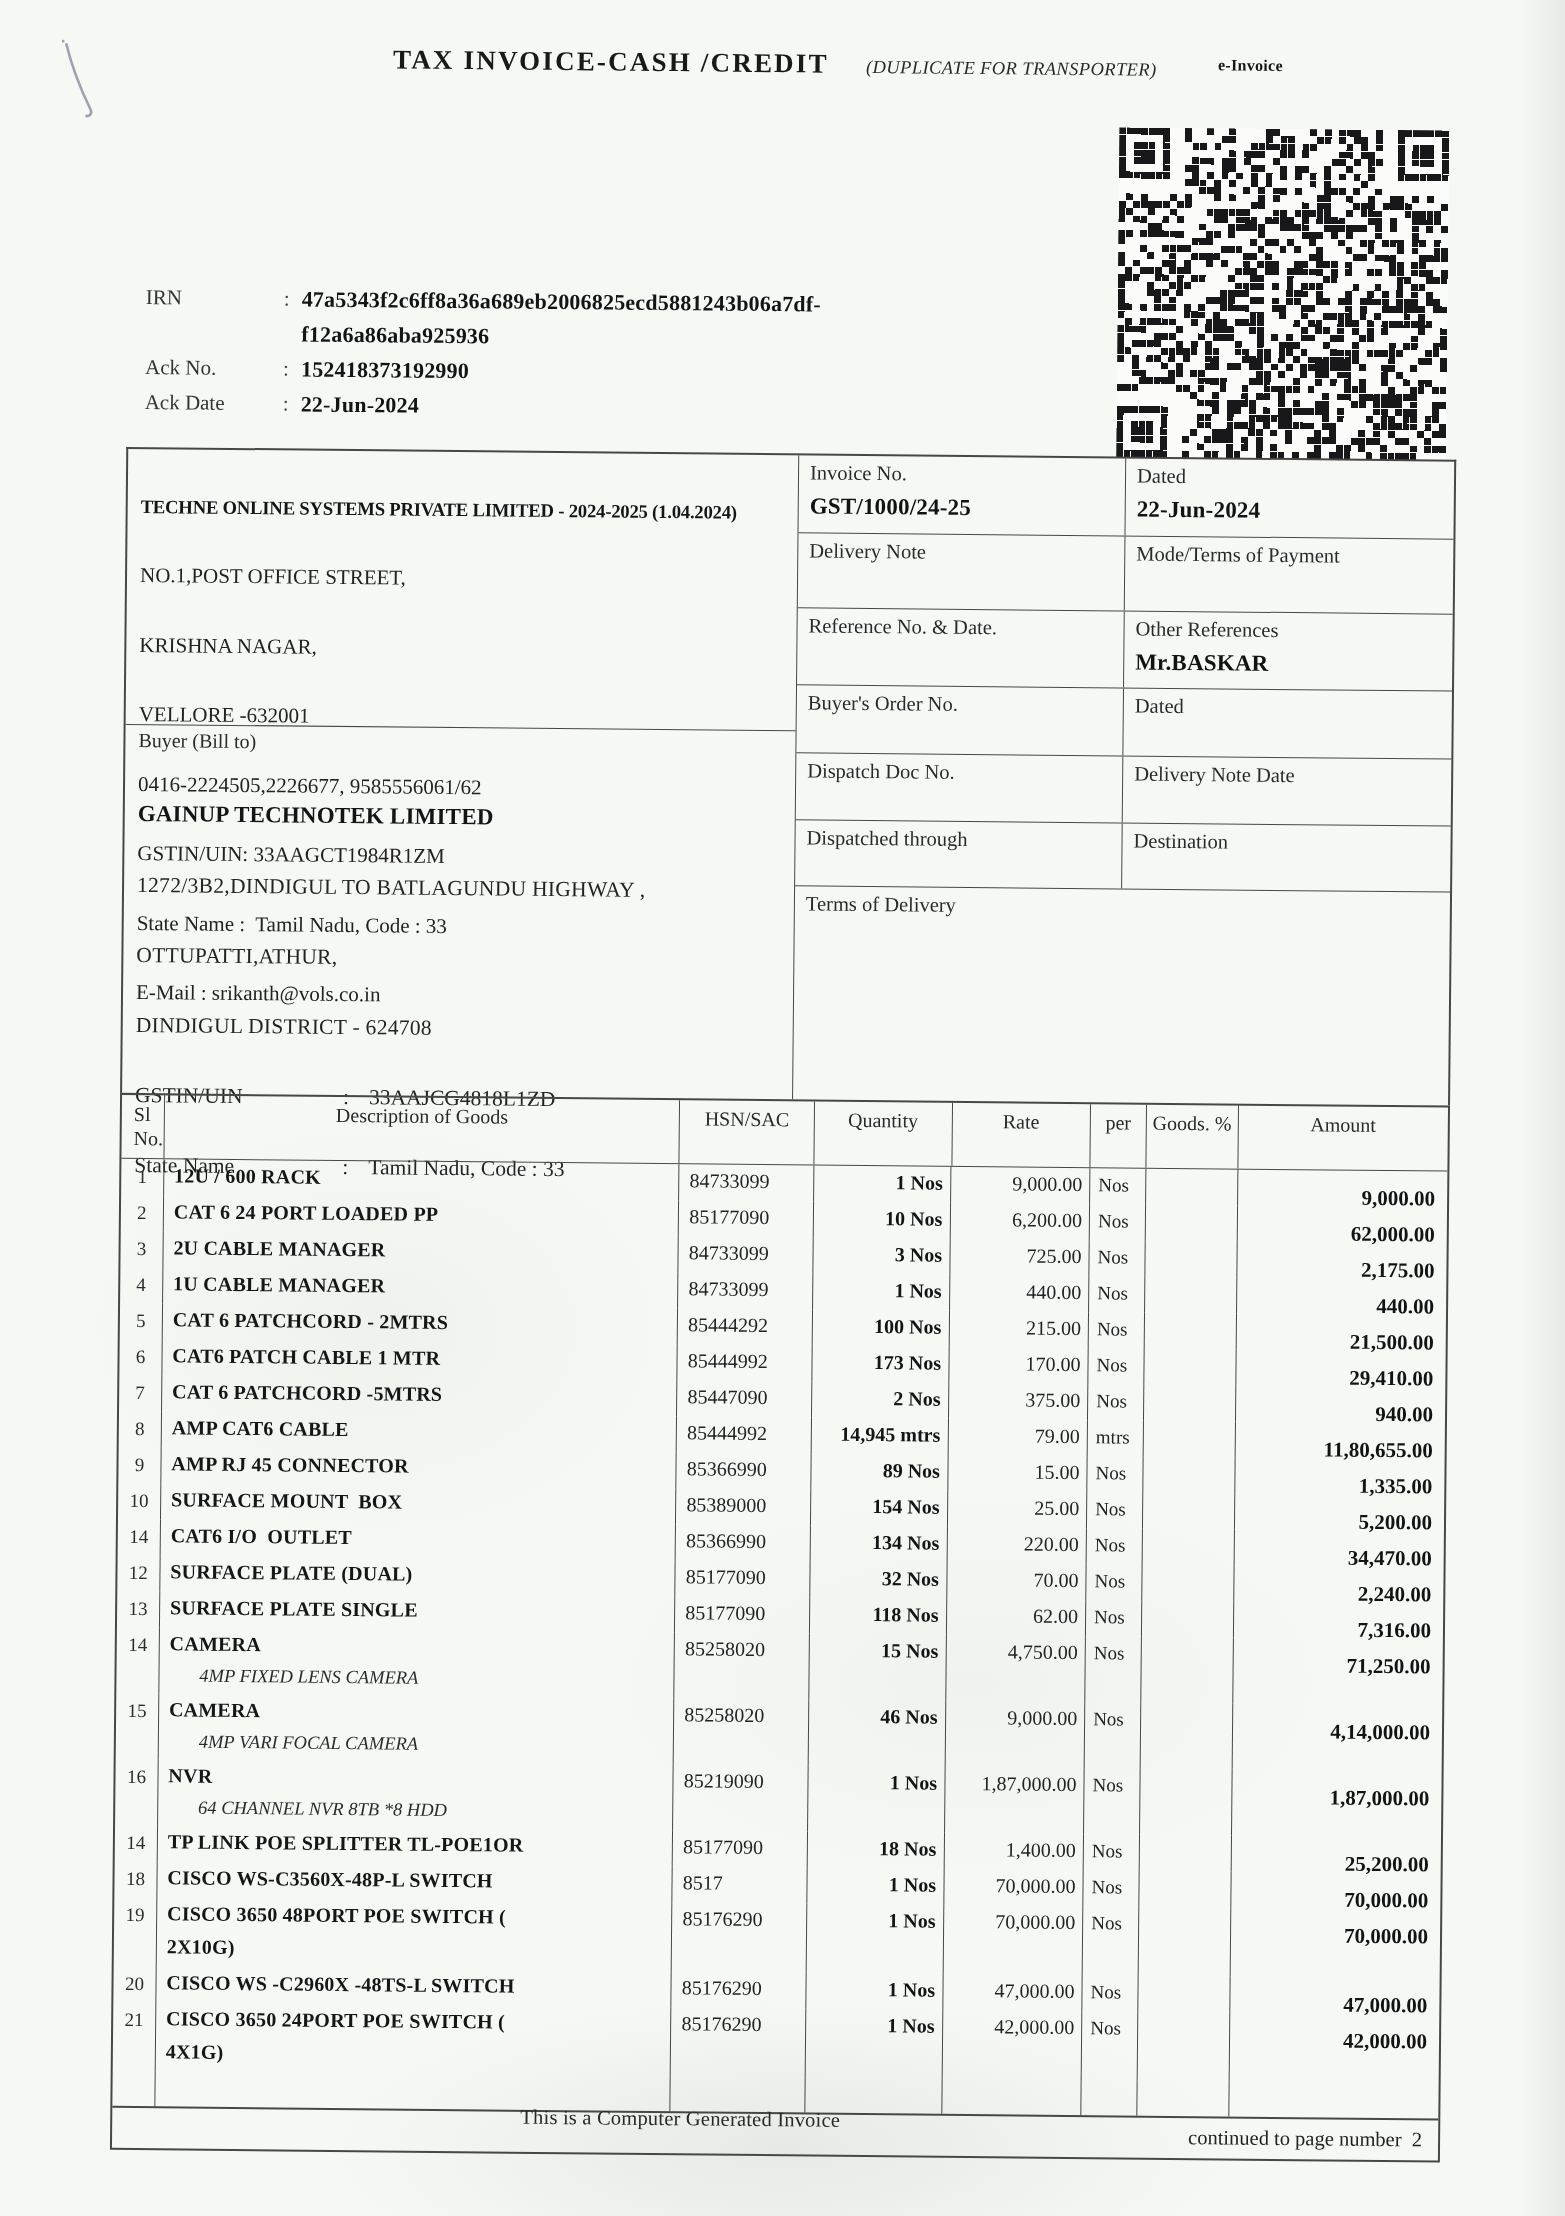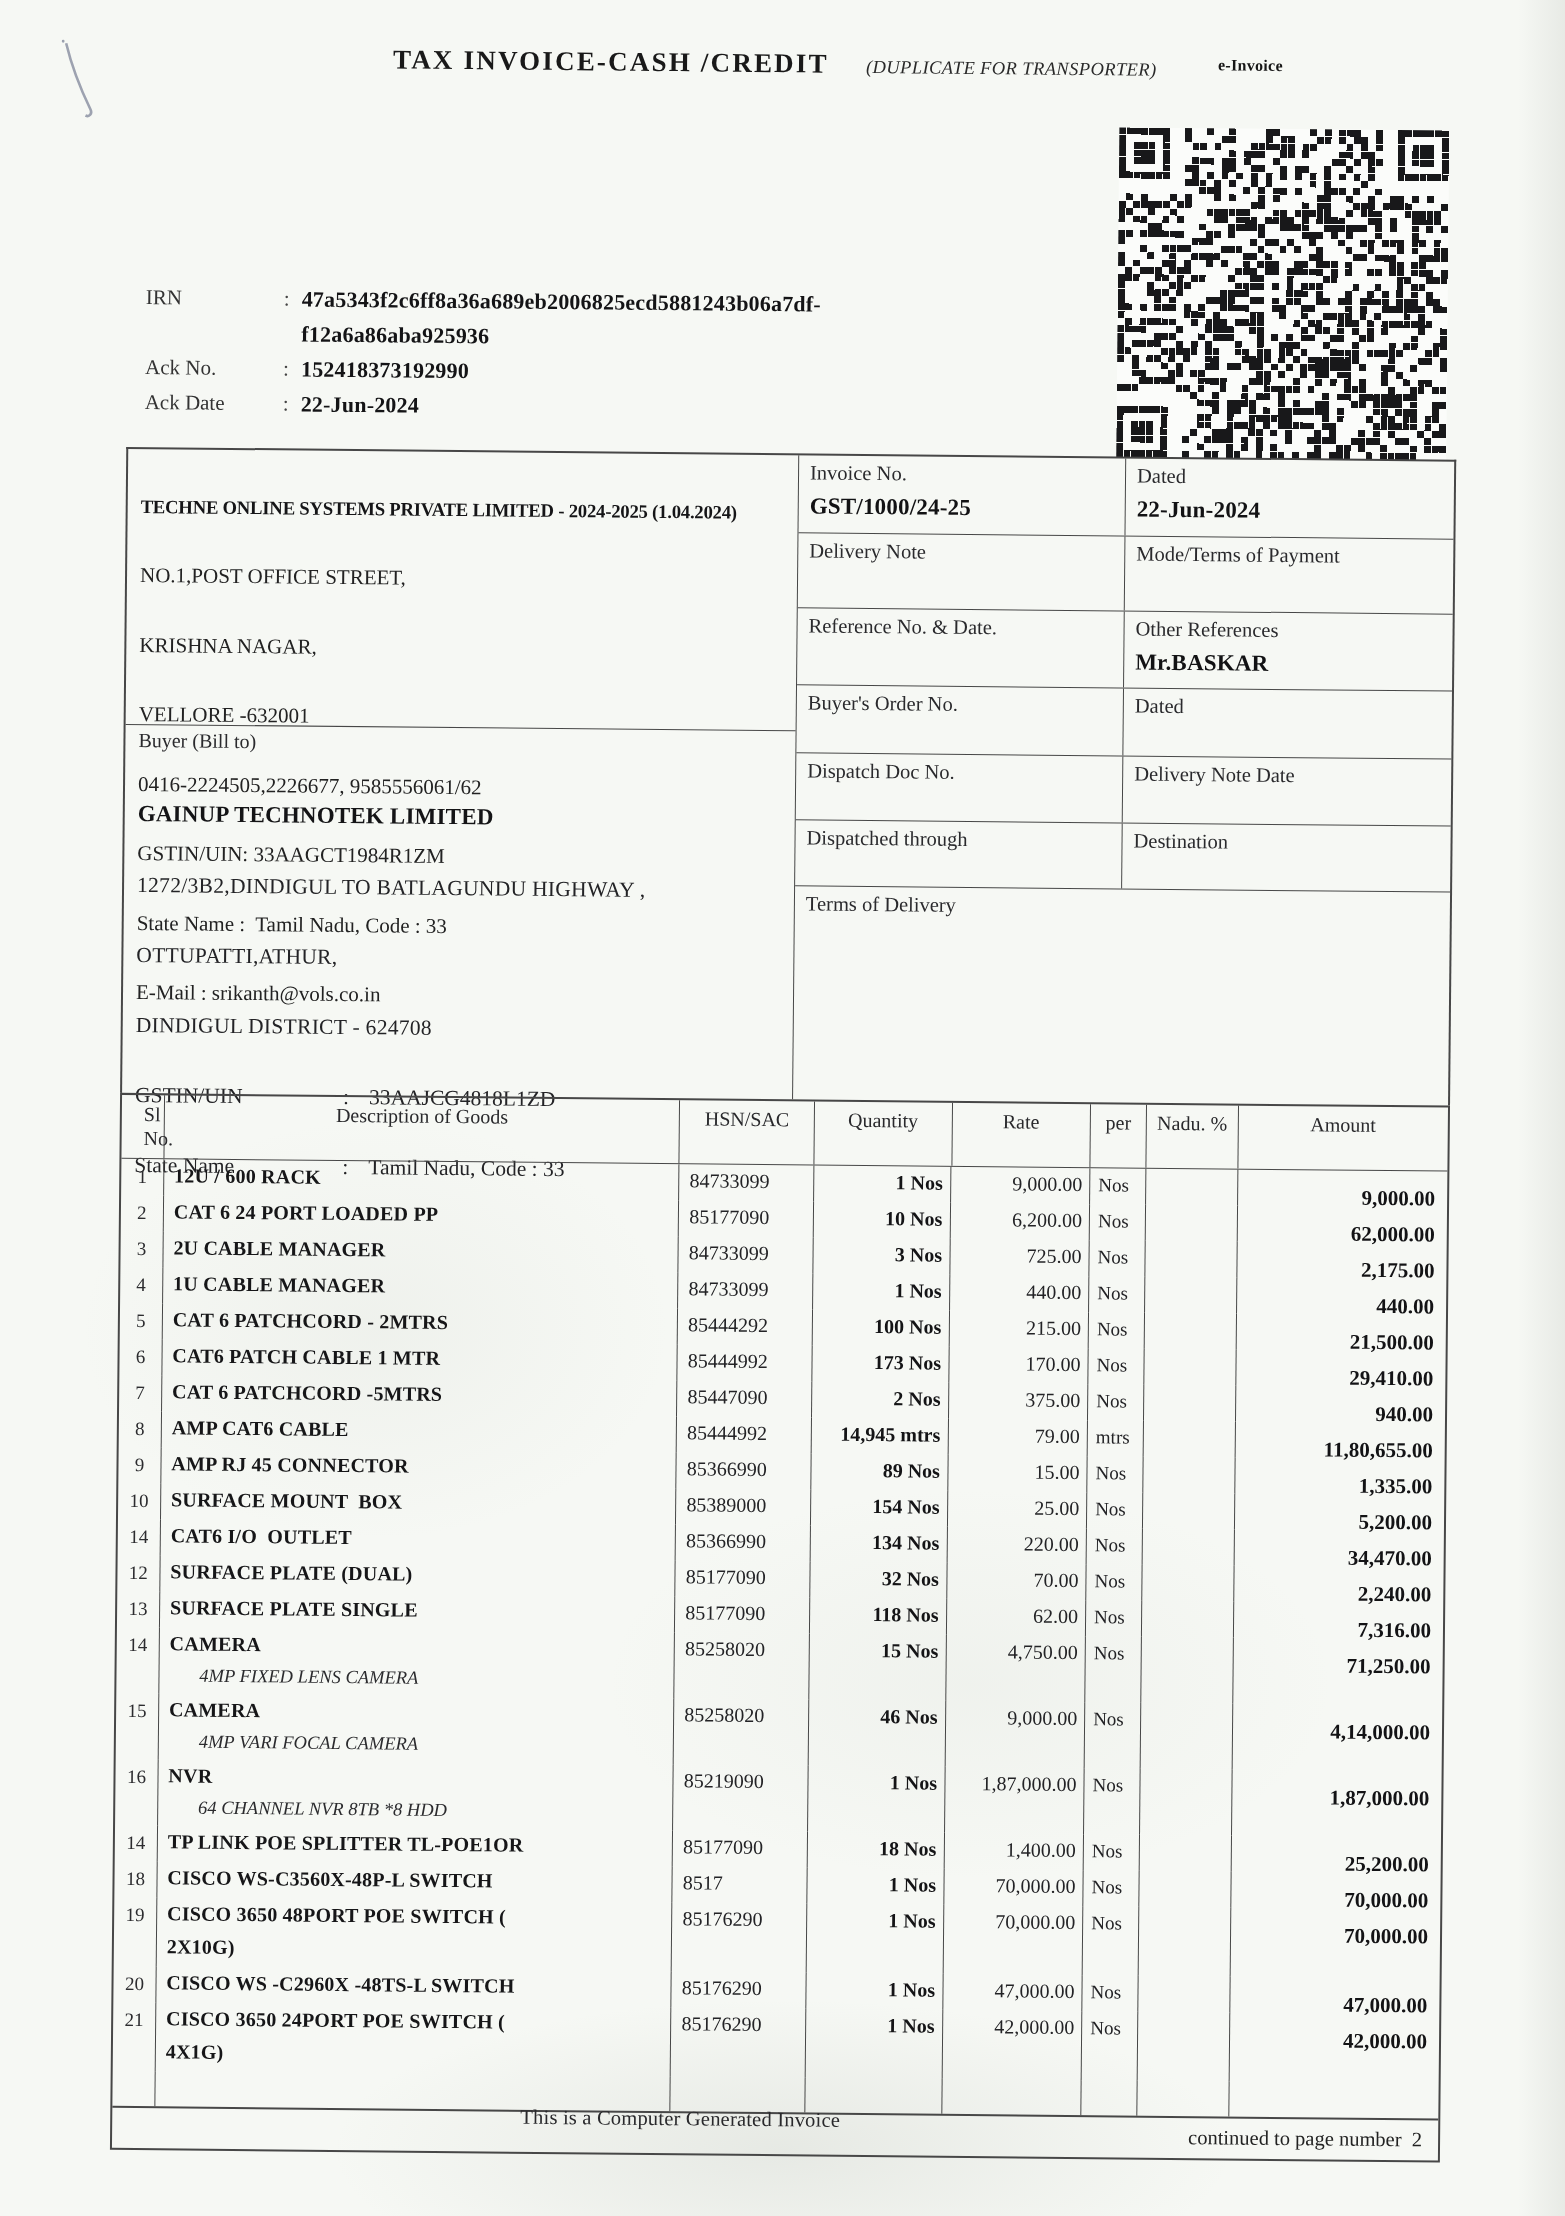--- a/index.html
+++ b/index.html
@@ -70,21 +70,21 @@
   .dg-value{font-weight:bold;font-size:23px;color:#121214;margin-top:9px;letter-spacing:.2px;}
   .h78{height:78px;} .h75{height:75px;} .h77{height:77px;} .h68{height:68px;} .h67{height:67px;} .h66{height:66px;}
 
   
   .items-table{position:absolute;left:130px;top:1093px;width:1330px;border:2px solid var(--border);box-sizing:border-box;}
   .thead{display:flex;height:64px;border-bottom:1.6px solid var(--border);box-sizing:border-box;}
   .th{box-sizing:border-box;border-right:1.6px solid var(--border);font-size:20px;color:#29292c;padding-top:7px;text-align:center;}
   .th:last-child{border-right:none;}
   .c-sl{width:43px;} .c-desc{width:517px;} .c-hsn{width:135px;} .c-qty{width:138px;}
   .c-rate{width:139px;} .c-per{width:56px;} .c-disc{width:92px;} .c-amt{width:210px;}
-  .th.c-sl{text-align:left;padding-left:22px;line-height:24px;}
+  .th.c-sl{text-align:left;padding-left:12px;line-height:24px;}
 
   .items-rows{display:flex;flex-direction:column;min-height:888px;}
   .trow{display:flex;min-height:35px;}
   .trow.filler{flex:1;}
   .c{box-sizing:border-box;border-right:1.6px solid var(--border);font-size:20px;line-height:33px;}
   .c:last-child{border-right:none;}
   .c.sl{text-align:center;font-size:19px;color:#2c2c2f;padding-top:1px;}
   .c.desc{padding-left:10px;}
   .c.desc .d1{font-weight:bold;color:#161618;white-space:pre-wrap;letter-spacing:.2px;}
   .c.desc .d2b{font-weight:bold;color:#161618;letter-spacing:.2px;}
@@ -1199,21 +1199,21 @@
     </div>
 
     <div class="items-table">
       <div class="thead">
         <div class="th c-sl">Sl No.</div>
         <div class="th c-desc">Description of Goods</div>
         <div class="th c-hsn">HSN/SAC</div>
         <div class="th c-qty">Quantity</div>
         <div class="th c-rate">Rate</div>
         <div class="th c-per">per</div>
-        <div class="th c-disc">Nadu. %</div>
+        <div class="th c-disc">Goods. %</div>
         <div class="th c-amt">Amount</div>
       </div>
 
       <div class="items-rows">
 
         <div class="trow">
     <div class="c sl c-sl">1</div>
     <div class="c desc c-desc">
       <div class="d1">12U / 600 RACK</div>
       <div class="d2b"></div>

